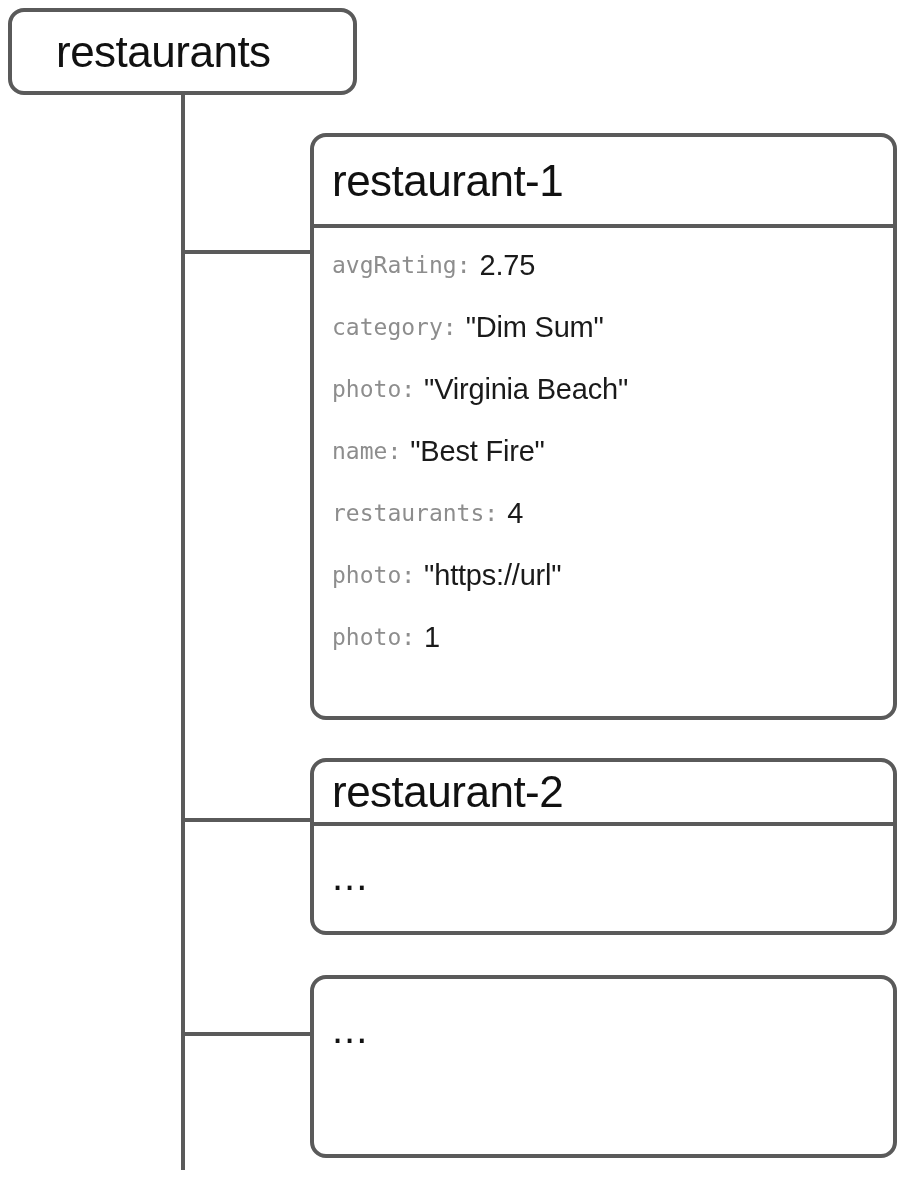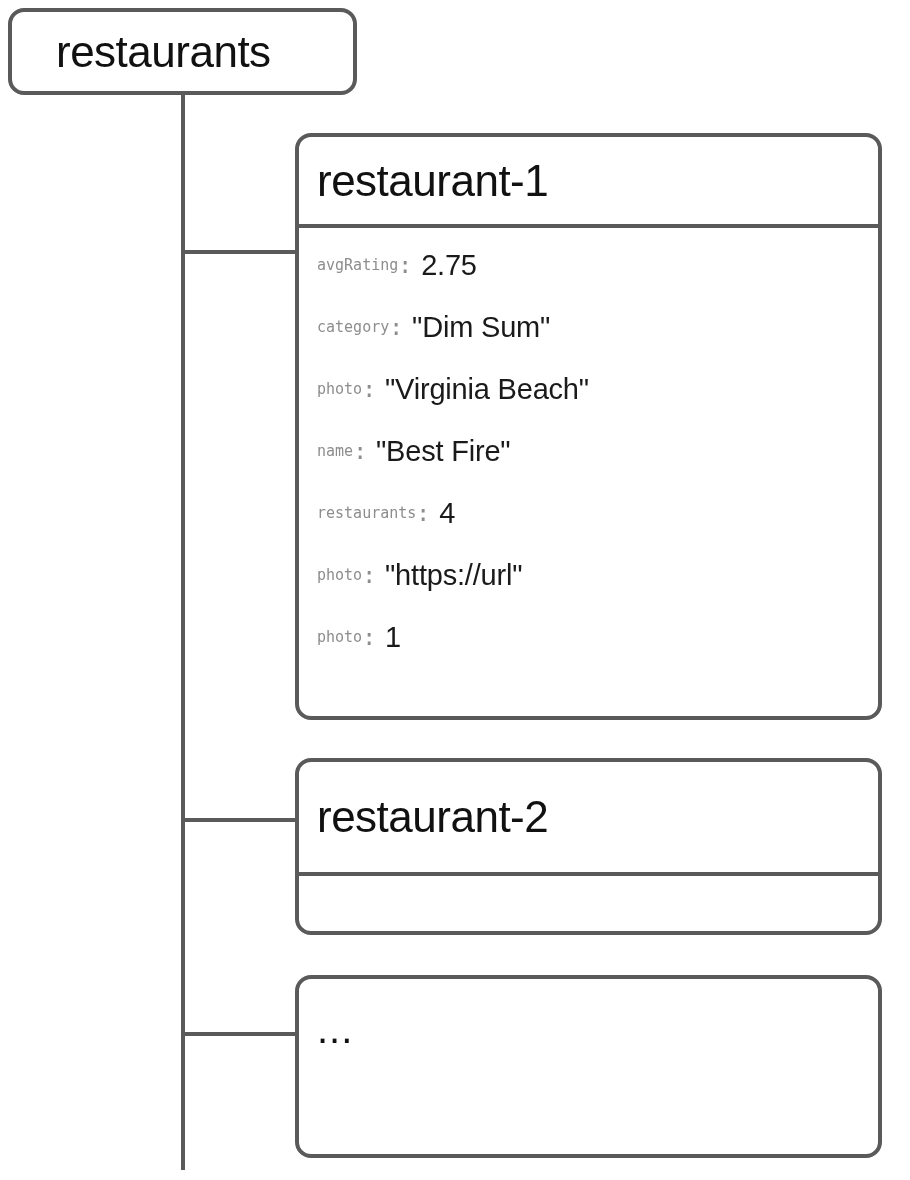--- a/index.html
+++ b/index.html
@@ -54,41 +54,41 @@
   .root-label {
     font-size: 44px;
     color: #111111;
     letter-spacing: -0.5px;
     line-height: 1;
   }
 
   
   .doc-card {
     position: absolute;
-    left: 295px;
+    left: 310px;
     width: 587px;
     box-sizing: border-box;
     border: 4px solid #5a5a5a;
     border-radius: 16px;
     background: #ffffff;
     overflow: hidden;
   }
   .card-1 { top: 133px;  height: 587px; }
   .card-2 { top: 758px;  height: 177px; }
   .card-3 { top: 975px;  height: 183px; }
 
   .card-header {
     box-sizing: border-box;
     border-bottom: 4px solid #5a5a5a;
     display: flex;
     align-items: center;
     padding-left: 18px;
   }
   .card-1 .card-header { height: 91px; }
-  .card-2 .card-header { height: 114px; }
+  .card-2 .card-header { height: 64px; }
   .card-3 .card-header { height: 89px; }
 
   .card-title {
     font-size: 44px;
     color: #111111;
     letter-spacing: -0.5px;
     line-height: 1;
   }
 
   .card-body {
@@ -101,21 +101,21 @@
   }
   .field-row {
     height: 62px;
     display: flex;
     align-items: center;
     padding-left: 18px;
     white-space: nowrap;
   }
   .field-key {
     font-family: "DejaVu Sans Mono", monospace;
-    font-size: 15px;
+    font-size: 23px;
     color: #8d8d8d;
     letter-spacing: 0px;
   }
   .field-sep {
     font-family: "DejaVu Sans Mono", monospace;
     font-size: 23px;
     color: #8d8d8d;
     padding-right: 9px;
   }
   .field-value {

